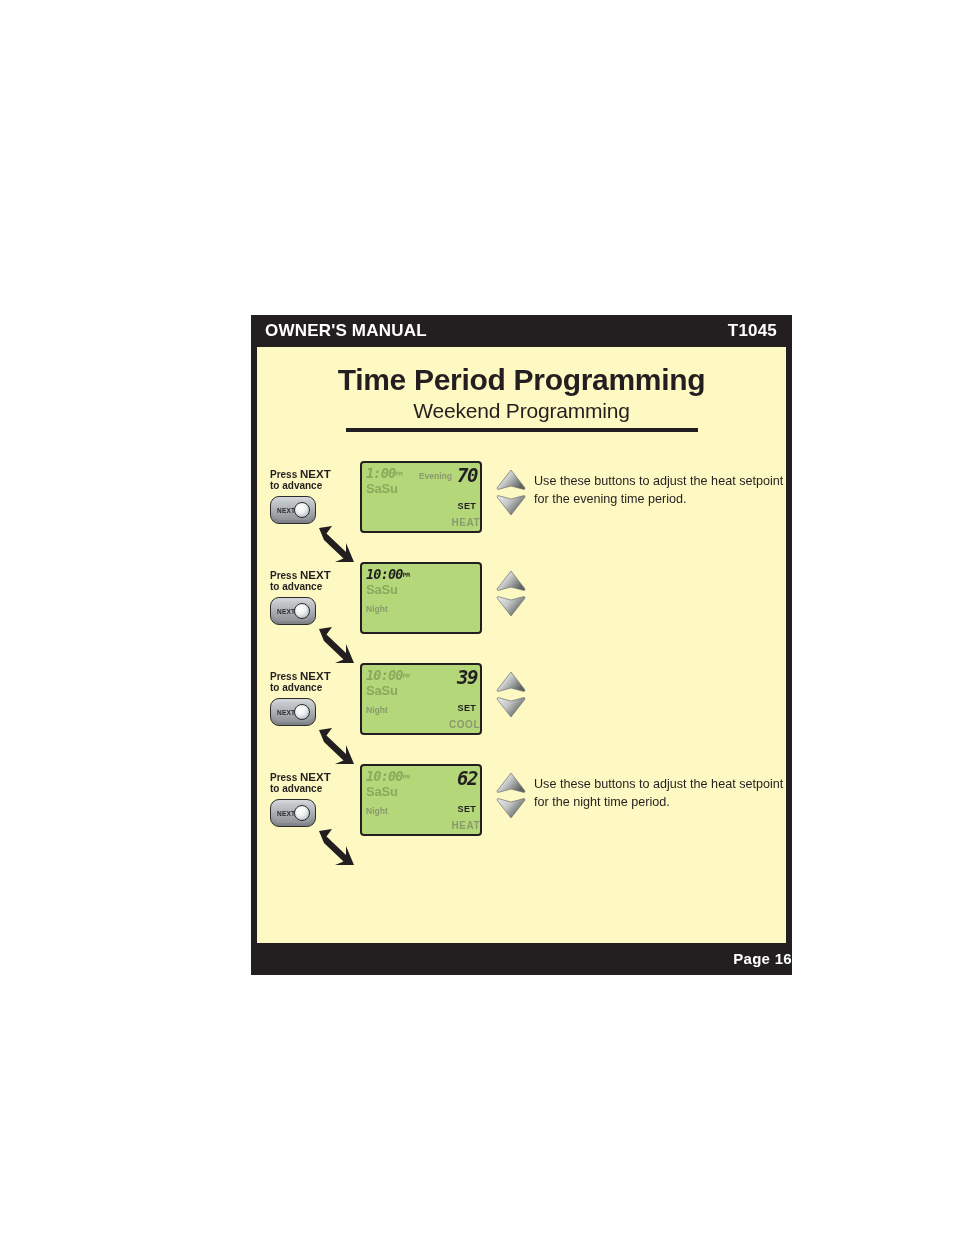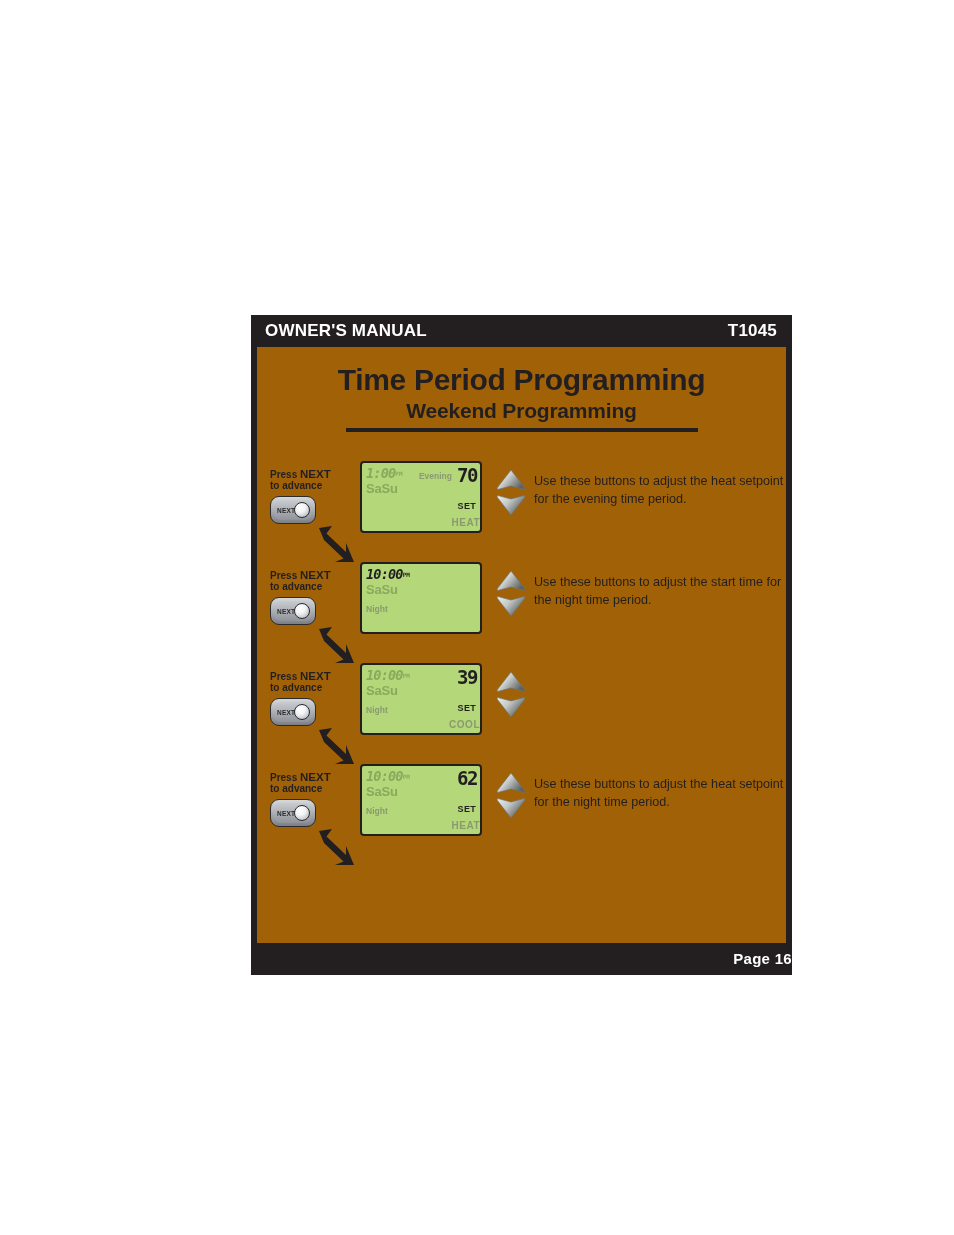--- a/index.html
+++ b/index.html
@@ -45,41 +45,41 @@
   }
   .header-model {
     color: #ffffff;
     font-size: 17px;
     font-weight: bold;
     letter-spacing: 0.2px;
   }
 
   
   .content {
-    background: #a16207;
+    background: #fef9c3;
     margin: 0 6px;
     height: 596px;
     position: relative;
     box-sizing: border-box;
   }
 
   .title-block {
     padding-top: 17px;
     text-align: center;
   }
   .main-title {
     font-size: 30px;
     font-weight: bold;
     color: #231f20;
     letter-spacing: -0.3px;
     line-height: 1.05;
   }
   .sub-title {
     font-size: 21px;
-    font-weight: bold;
+    font-weight: normal;
     color: #231f20;
     letter-spacing: -0.2px;
     margin-top: 4px;
     line-height: 1.05;
   }
   .title-rule {
     width: 352px;
     height: 4px;
     background: #231f20;
     margin: 6px auto 0 auto;
@@ -219,20 +219,21 @@
   }
   .lcd-temp {
     position: absolute;
     right: 3px;
     top: 1px;
     font-family: "DejaVu Sans Mono", monospace;
     font-size: 19px;
     font-weight: bold;
     color: #231f20;
     letter-spacing: -1.5px;
+    font-style: italic;
   }
   .lcd-set {
     position: absolute;
     right: 4px;
     top: 38px;
     font-size: 9px;
     font-weight: bold;
     color: #231f20;
     letter-spacing: 0.3px;
   }
@@ -390,21 +391,20 @@
                   <linearGradient id="gd" x1="0" y1="0" x2="1" y2="0.6">
                     <stop offset="0%" stop-color="#eceeed"></stop>
                     <stop offset="45%" stop-color="#c4c8c7"></stop>
                     <stop offset="75%" stop-color="#878c8b"></stop>
                     <stop offset="100%" stop-color="#595e5d"></stop>
                   </linearGradient>
                 </defs>
                 <path d="M15 21 L1 3 Q1 1 3 1.8 L15 5 L27 1.8 Q29 1 29 3 Z" fill="url(#gd)" stroke="#6d7271" stroke-width="0.7"></path>
               </svg></span>
           </div>
-          <div class="instruction">Use these buttons to adjust the start time for the night time period.</div>
         </div>
         <div class="step-row">
           <div class="left-col">
             <div class="press-label"><span>Press </span><span class="next-word">NEXT</span><br><span>to advance</span></div>
             <div class="next-button">
               <div class="next-inner"></div>
               <span class="next-text">NEXT</span>
               <span class="next-knob"></span>
             </div>
             <div class="flow-arrow"><svg width="44" height="44" viewBox="0 0 44 44" xmlns="http://www.w3.org/2000/svg">

